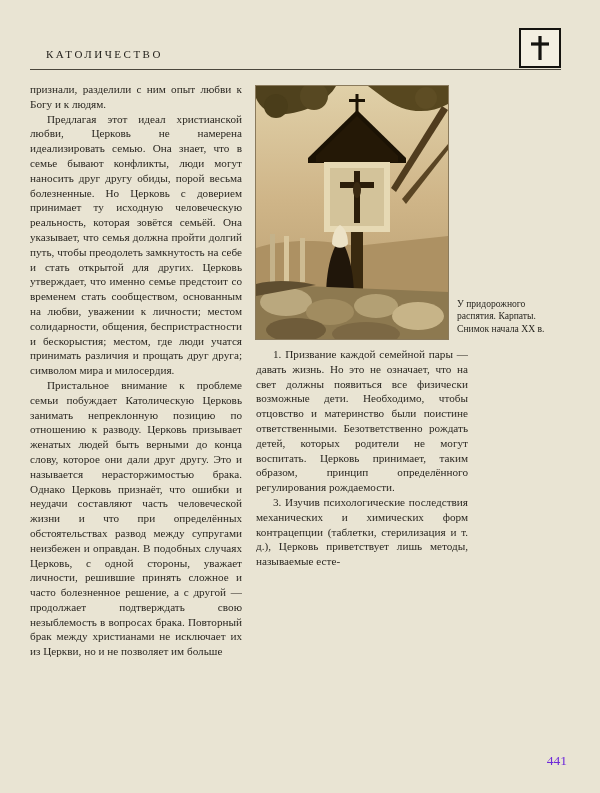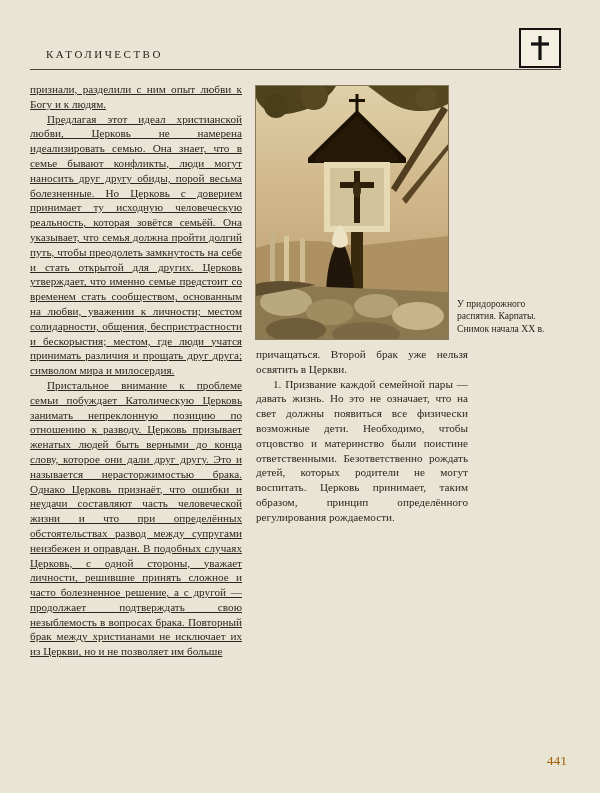--- a/index.html
+++ b/index.html
@@ -24,21 +24,21 @@
   }
   .cross-box {
     position: absolute; right: 7px; bottom: 2px;
     width: 38px; height: 36px;
     background: #f3efe1;
     border: 2px solid #14130f;
     display: flex; align-items: center; justify-content: center;
   }
   
   .col { position: absolute; top: 82px; width: 212px; text-align: justify; }
-  .col-left  { left: 30px; text-decoration: underline; }
+  .col-left  { left: 30px; }
   .col-right { left: 256px; }
   .col p {
     margin: 0;
     font-size: 11.2px;
     line-height: 14.8px;
     text-indent: 17px;
     hyphens: auto;
   }
   .col p.cont { text-indent: 0; }
   
@@ -52,21 +52,21 @@
     line-height: 0;
   }
   .photo-caption {
     flex: 0 0 auto; width: 88px; margin-left: 9px; margin-bottom: 4px;
     font-size: 9.6px; line-height: 12.5px; text-align: left; text-indent: 0;
     color: #27251f;
   }
   
   .page-number {
     position: absolute; right: 33px; bottom: 24px;
-    font-size: 13.5px; color: #a16207;
+    font-size: 13.5px; color: #6d28d9;
   }
 </style>
 </head>
 <body>
 
 <div class="page">
 
   <div class="header">
     <span class="running-head">КАТОЛИЧЕСТВО</span>
     <div class="header-rule"></div>
@@ -137,19 +137,19 @@
           <ellipse cx="120" cy="220" rx="22" ry="12" fill="#b3a074"></ellipse>
           <ellipse cx="162" cy="230" rx="26" ry="14" fill="#c7b488"></ellipse>
           <ellipse cx="40" cy="244" rx="30" ry="12" fill="#6f5c3a"></ellipse>
           <ellipse cx="110" cy="248" rx="34" ry="12" fill="#7c6844"></ellipse>
           <path d="M0 198 C20 193 40 195 60 199 L0 210 Z" fill="#5f4e30"></path>
         </svg>
       </div>
       <div class="photo-caption">У придорожного распятия. Карпаты. Снимок начала XX в.</div>
     </div>
 
-    <p class="cont">причащаться. Второй брак уже нельзя освятить в Церкви.</p>
     <p>1. Призвание каждой семейной пары — давать жизнь. Но это не означает, что на свет должны появиться все физически возможные дети. Необходимо, чтобы отцовство и материнство были поистине ответственными. Безответственно рождать детей, которых родители не могут воспитать. Церковь принимает, таким образом, принцип определённого регулирования рождаемости.</p>
+    <p>3. Изучив психологические последствия механических и химических форм контрацепции (таблетки, стерилизация и т. д.), Церковь приветствует лишь методы, называемые есте-</p>
   </div>
 
   <div class="page-number">441</div>
 
 </div>
 
 </body></html>

